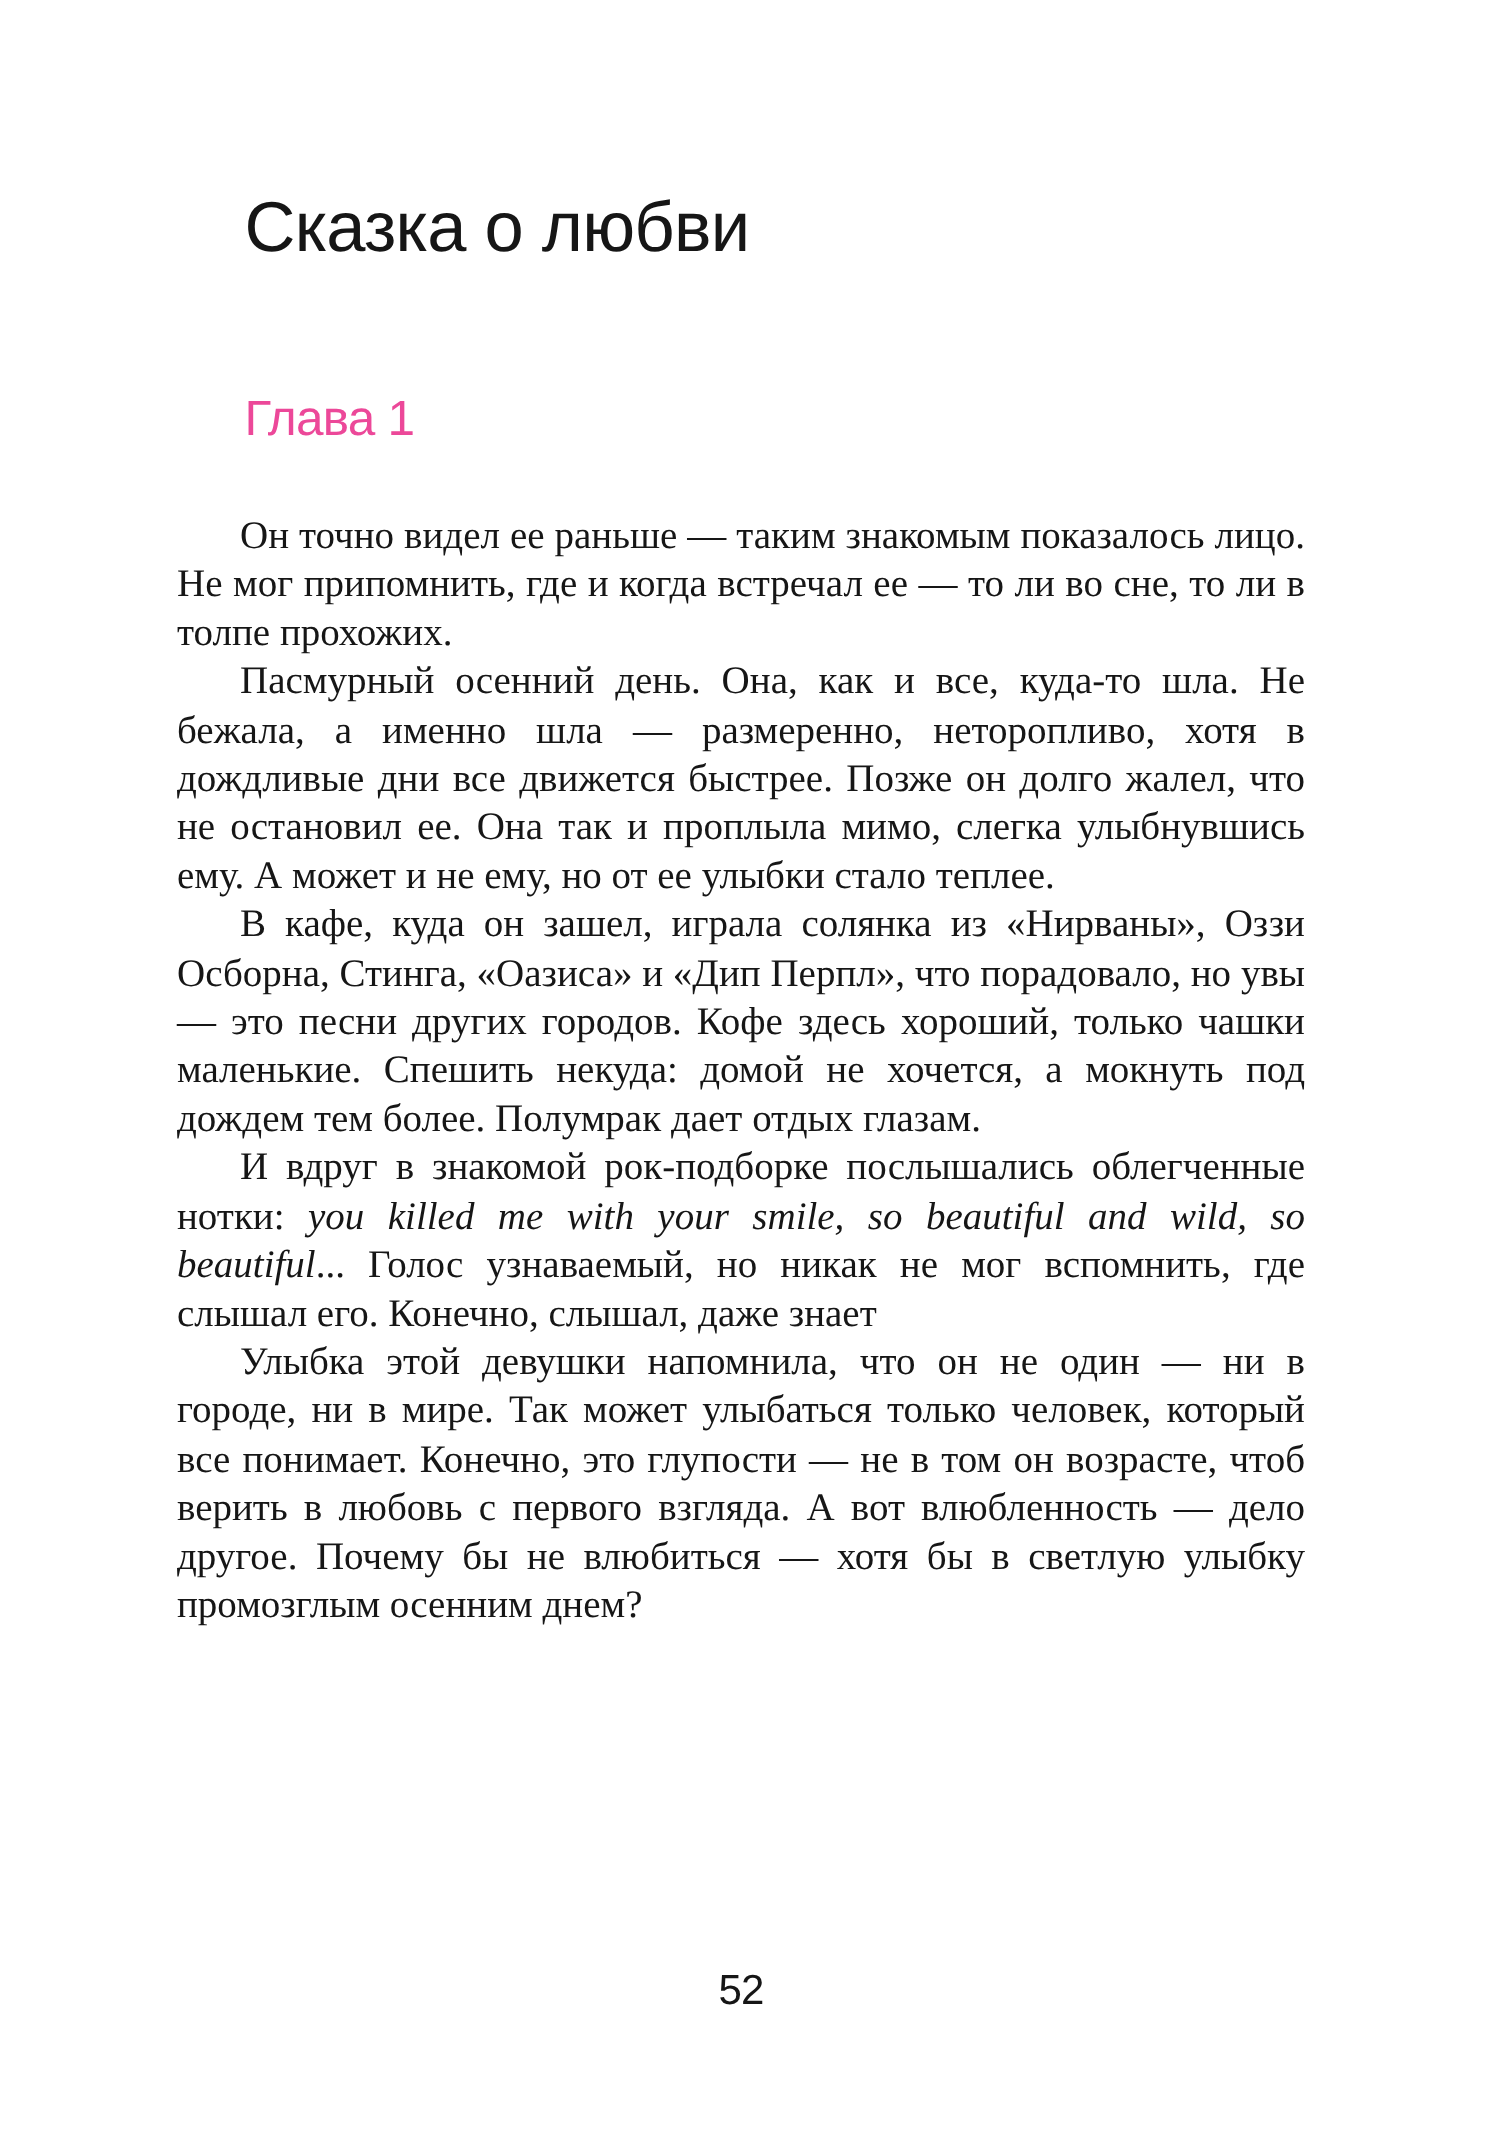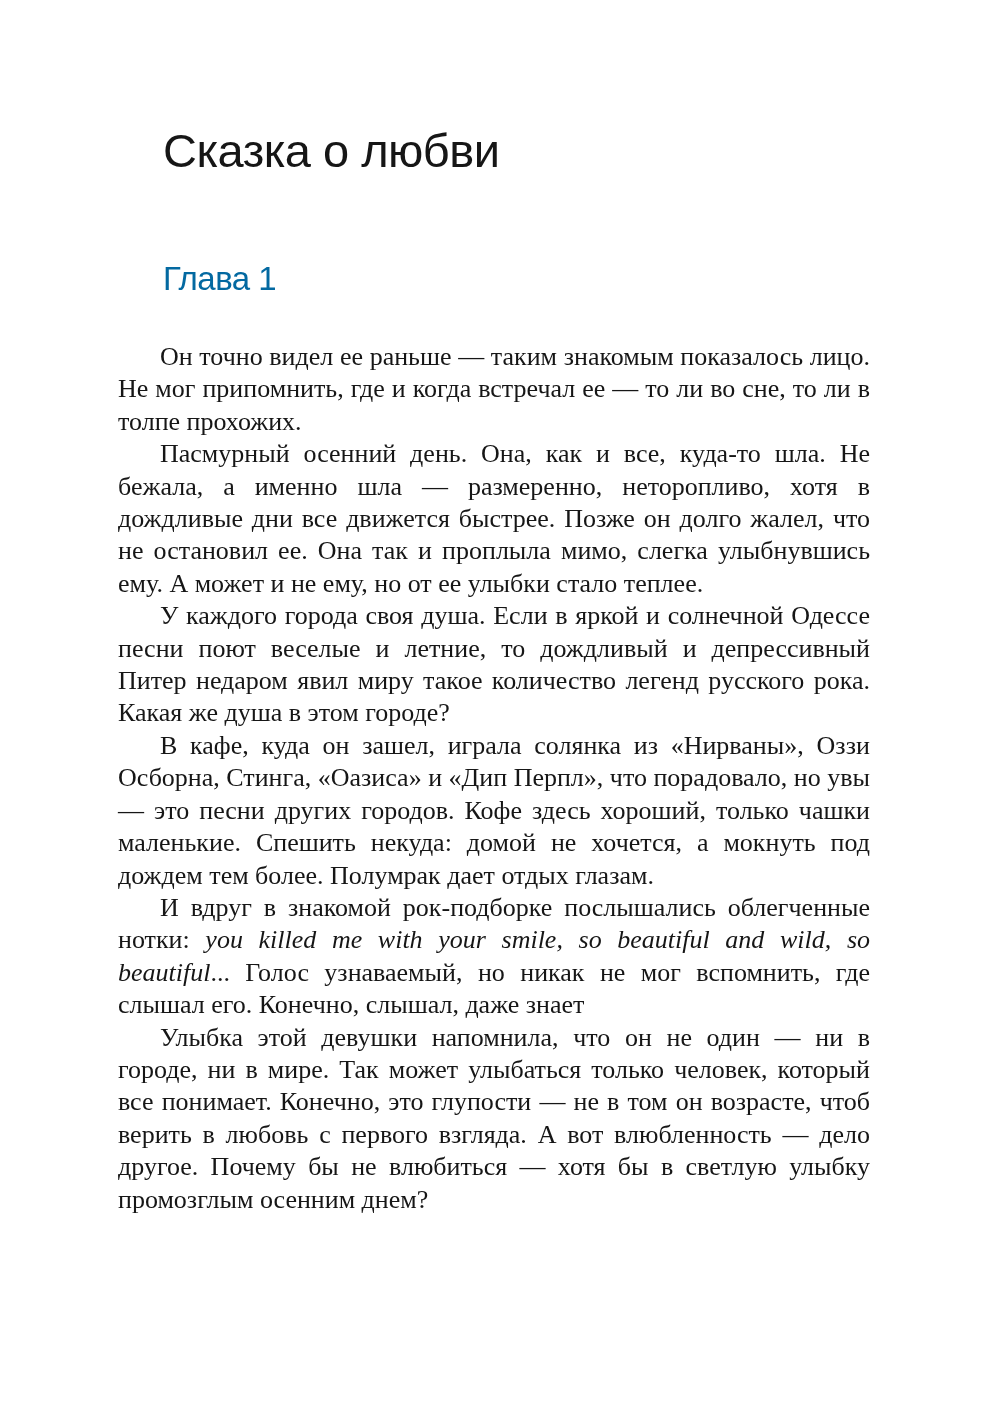--- a/index.html
+++ b/index.html
@@ -31,21 +31,21 @@
   .chapter {
     position: absolute;
     left: 163px;
     top: 259px;
     margin: 0;
     font-family: "Liberation Sans", sans-serif;
     font-weight: 400;
     font-size: 33px;
     line-height: 1.2;
     letter-spacing: -0.5px;
-    color: #0369a1;
+    color: #ec4899;
     white-space: nowrap;
   }
   .body-text {
     position: absolute;
     left: 118px;
     top: 341px;
     width: 752px;
     font-family: Liberation Serif, serif;
     font-size: 26px;
     line-height: 32.4px;
@@ -77,19 +77,19 @@
 <body>
 
 <div class="page">
   <h1 class="title">Сказка о любви</h1>
 
   <h2 class="chapter">Глава 1</h2>
 
   <div class="body-text" id="paragraphs">
       <p class="para"><span class="">Он точно видел ее раньше — таким знакомым показа­лось лицо. Не мог припомнить, где и когда встречал ее — то ли во сне, то ли в толпе прохожих.</span></p>
       <p class="para"><span class="">Пасмурный осенний день. Она, как и все, куда-то шла. Не бежала, а именно шла — размеренно, неторопливо, хо­тя в дождливые дни все движется быстрее. Позже он долго жалел, что не остановил ее. Она так и проплыла мимо, слегка улыбнувшись ему. А может и не ему, но от ее улыб­ки стало теплее.</span></p>
-      <p class="para"><span class="">У каждого города своя душа. Если в яркой и солнечной Одессе песни поют веселые и летние, то дождливый и де­прессивный Питер недаром явил миру такое количество легенд русского рока. Какая же душа в этом городе?</span></p>
       <p class="para"><span class="">В кафе, куда он зашел, играла солянка из «Нирваны», Оззи Осборна, Стинга, «Оазиса» и «Дип Перпл», что пора­довало, но увы — это песни других городов. Кофе здесь хо­роший, только чашки маленькие. Спешить некуда: домой не хочется, а мокнуть под дождем тем более. Полумрак да­ет отдых глазам.</span></p>
       <p class="para"><span class="">И вдруг в знакомой рок-подборке послышались облег­ченные нотки: </span><span class="italic">you killed me with your smile, so beautiful and wild, so beautiful</span><span class="">... Голос узнаваемый, но никак не мог вспомнить, где слышал его. Конечно, слышал, даже знает</span></p>
       <p class="para"><span class="">Улыбка этой девушки напомнила, что он не один — ни в городе, ни в мире. Так может улыбаться только человек, который все понимает. Конечно, это глупости — не в том он возрасте, чтоб верить в любовь с первого взгляда. А вот влюбленность — дело другое. Почему бы не влюбиться — хотя бы в светлую улыбку промозглым осенним днем?</span></p>
     </div>
 
+  <div class="page-number">52</div>
 </div>
 
 </body></html>

